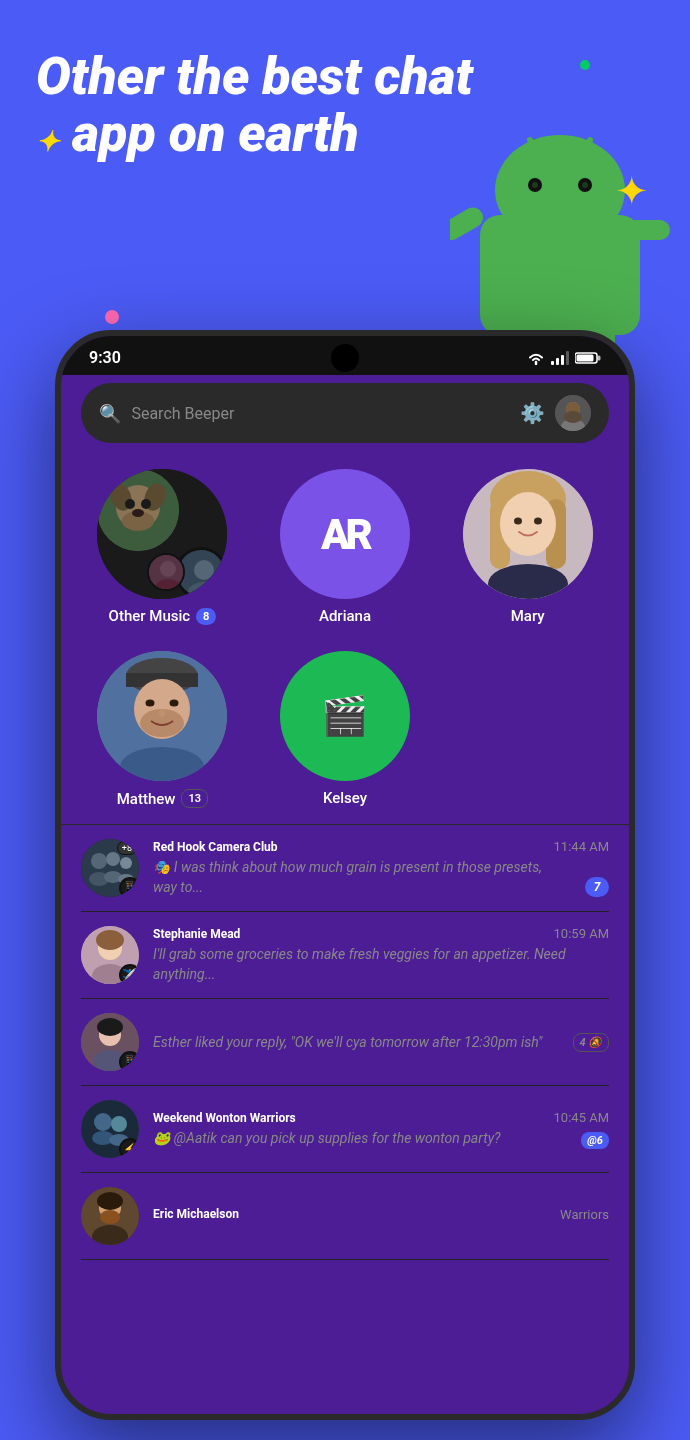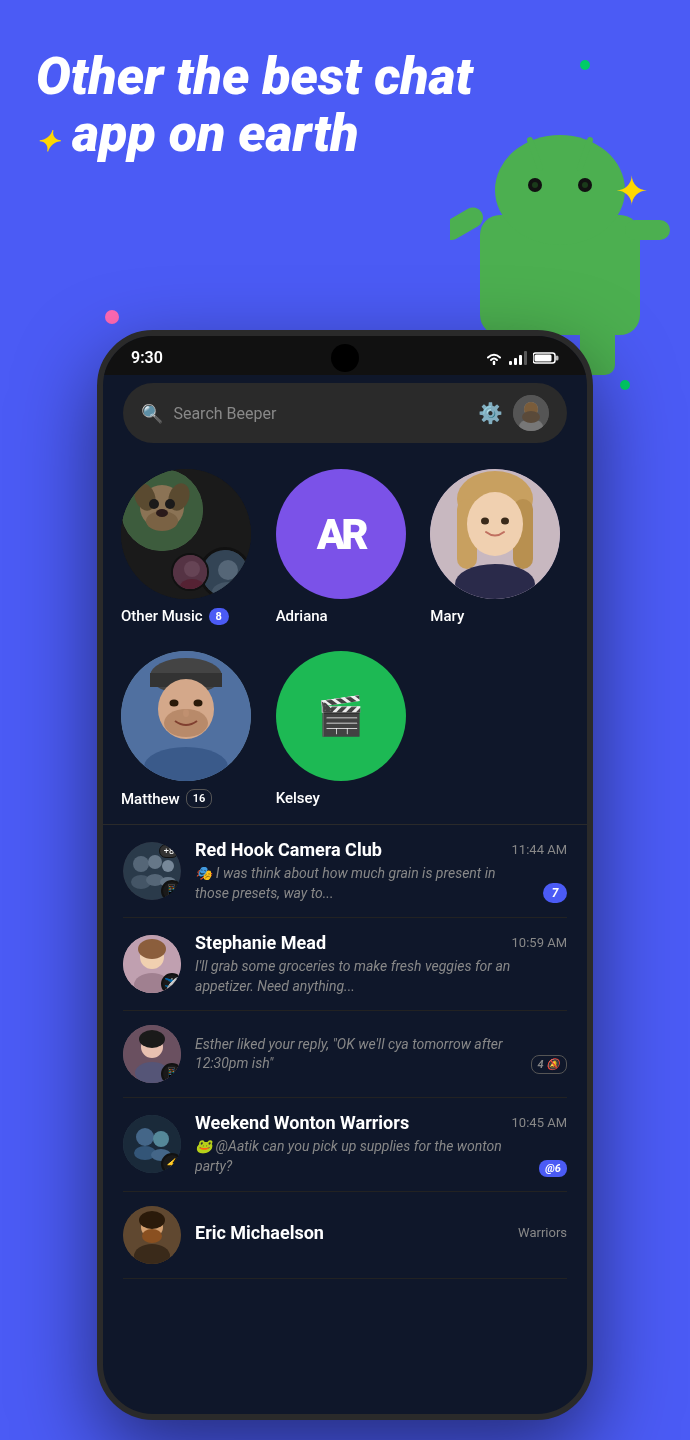--- a/index.html
+++ b/index.html
@@ -47,23 +47,23 @@
       height: 260px;
       z-index: 3;
     }
 
     
     .phone-frame {
       position: absolute;
       top: 330px;
       left: 50%;
       transform: translateX(-50%);
-      width: 496px;
+      width: 580px;
       height: 1090px;
-      background: #0f172a;
+      background: #4c1d95;
       border-radius: 56px;
       border: 6px solid #2a2a2a;
       overflow: hidden;
       z-index: 4;
       box-shadow: 0 30px 80px rgba(0,0,0,0.5);
     }
 
     
     .status-bar {
       display: flex;
@@ -140,20 +140,21 @@
     .avatars-grid {
       display: grid;
       grid-template-columns: repeat(3, 1fr);
       gap: 0;
       padding: 0 10px;
     }
 
     .avatar-item {
       display: flex;
       flex-direction: column;
+      align-items: center;
       padding: 10px 8px 16px;
       gap: 8px;
     }
 
     .avatar-circle {
       width: 130px;
       height: 130px;
       border-radius: 50%;
       overflow: hidden;
       position: relative;
@@ -269,21 +270,21 @@
     }
 
     .chat-header {
       display: flex;
       justify-content: space-between;
       align-items: center;
       margin-bottom: 4px;
     }
 
     .chat-name {
-      font-size: 18px;
+      font-size: 12px;
       font-weight: 700;
       color: white;
     }
 
     .chat-time {
       font-size: 13px;
       color: #888;
     }
 
     .chat-preview {
@@ -556,21 +557,21 @@
           <ellipse cx="53" cy="52" rx="4.5" ry="3.5" fill="#2a1a0a"></ellipse>
           <ellipse cx="77" cy="52" rx="4.5" ry="3.5" fill="#2a1a0a"></ellipse>
 
           <ellipse cx="65" cy="62" rx="3" ry="4" fill="#c09070"></ellipse>
 
           <path d="M54 70 Q65 78 76 70" stroke="#804030" stroke-width="2" fill="none"></path>
         </svg>
       </div>
       <div class="avatar-label">
         <span>Matthew</span>
-        <span class="badge-outline">16</span>
+        <span class="badge-outline">13</span>
       </div>
     </div>
 
     <div class="avatar-item">
       <div class="avatar-circle kelsey-avatar">
         <span class="kelsey-logo">🎬</span>
       </div>
       <div class="avatar-label">
         <span>Kelsey</span>
       </div>

